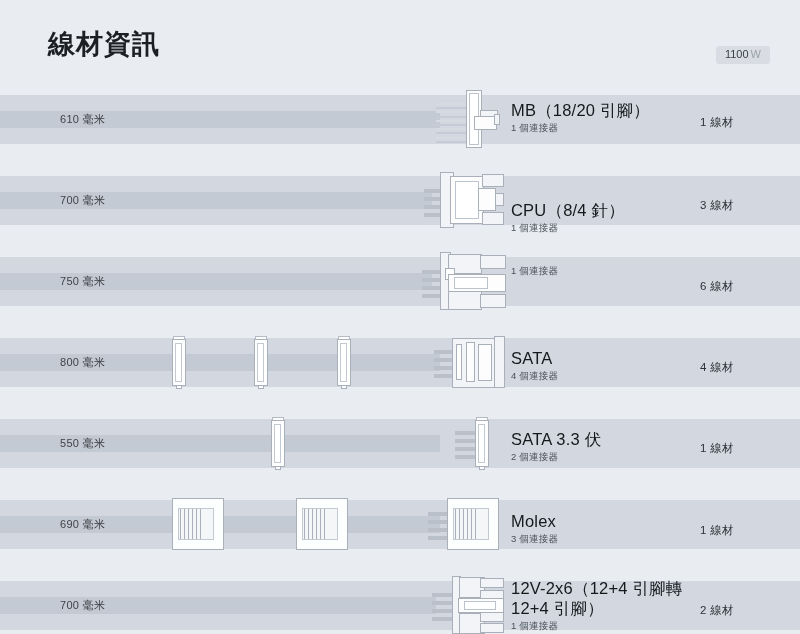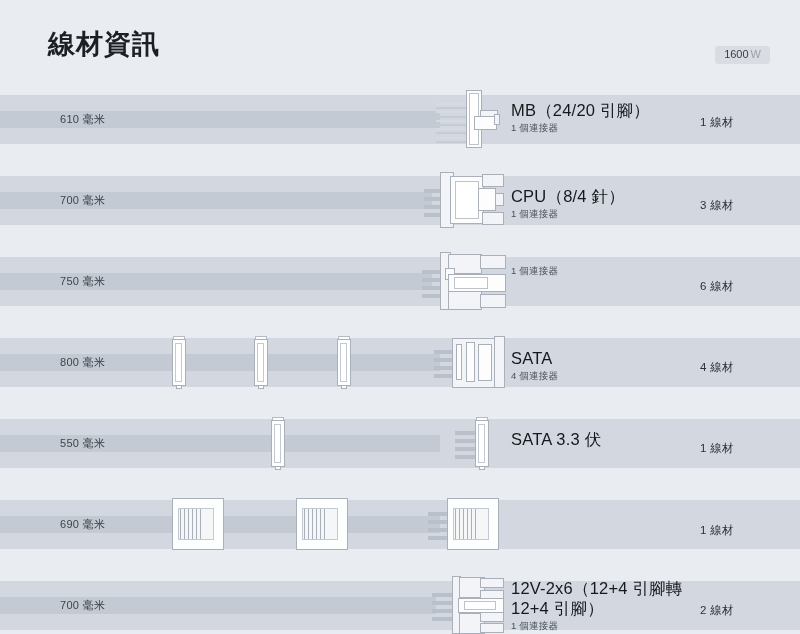--- a/index.html
+++ b/index.html
@@ -119,21 +119,21 @@
   }
 </style>
 </head>
 <body>
 
 <div class="page">
 
   <div class="title">線材資訊</div>
 
   <div class="watt-badge">
-    <span>1600</span><span class="unit">W</span>
+    <span>1100</span><span class="unit">W</span>
   </div>
 
   <div class="rows">
 
     <div class="row">
       <div class="band"></div>
       <div class="len">610 毫米</div>
       <div class="cablebar" style="left:0; width:440px;"></div>
 
       <div class="wires" style="left:436px; top:8px; width:32px;">
@@ -151,21 +151,21 @@
 
       <div class="art" style="left:466px; top:-5px; width:46px; height:60px;">
         <div class="bx" style="left:0; top:0; width:16px; height:58px;"></div>
         <div class="bx nb" style="left:3px; top:3px; width:10px; height:52px; background:#fff;"></div>
         <div class="bx lt" style="left:14px; top:20px; width:18px; height:9px;"></div>
         <div class="bx" style="left:8px; top:26px; width:23px; height:14px;"></div>
         <div class="bx lt" style="left:28px; top:24px; width:6px; height:11px;"></div>
       </div>
 
       <div class="meta" style="top:5px;">
-        <div class="name">MB（24/20 引腳）</div>
+        <div class="name">MB（18/20 引腳）</div>
         <div class="sub">1 個連接器</div>
       </div>
       <div class="count" style="top:20px;">1 線材</div>
     </div>
     <div class="row-gap"></div>
 
     <div class="row">
       <div class="band"></div>
       <div class="len">700 毫米</div>
       <div class="cablebar" style="left:0; width:432px;"></div>
@@ -180,21 +180,21 @@
       <div class="art" style="left:440px; top:-4px; width:70px; height:58px;">
         <div class="bx lt" style="left:0; top:0; width:14px; height:56px;"></div>
         <div class="bx" style="left:10px; top:4px; width:34px; height:48px;"></div>
         <div class="bx nb" style="left:15px; top:9px; width:24px; height:38px; background:#fff;"></div>
         <div class="bx lt" style="left:42px; top:2px; width:22px; height:13px;"></div>
         <div class="bx lt" style="left:42px; top:21px; width:22px; height:13px;"></div>
         <div class="bx lt" style="left:42px; top:40px; width:22px; height:13px;"></div>
         <div class="bx" style="left:38px; top:16px; width:18px; height:23px;"></div>
       </div>
 
-      <div class="meta" style="top:10px;">
+      <div class="meta" style="top:24px;">
         <div class="name">CPU（8/4 針）</div>
         <div class="sub">1 個連接器</div>
       </div>
       <div class="count" style="top:22px;">3 線材</div>
     </div>
     <div class="row-gap"></div>
 
     <div class="row">
       <div class="band"></div>
       <div class="len">750 毫米</div>
@@ -293,20 +293,21 @@
 
       <div class="sata-clip" style="left:474px; top:-2px;">
         <div class="cap"></div>
           <div class="outer"></div>
           <div class="inner"></div>
           <div class="tab"></div>
       </div>
 
       <div class="meta" style="top:10px;">
         <div class="name">SATA 3.3 伏</div>
+        <div class="sub">2 個連接器</div>
       </div>
       <div class="count" style="top:22px;">1 線材</div>
     </div>
     <div class="row-gap"></div>
 
     <div class="row">
       <div class="band"></div>
       <div class="len">690 毫米</div>
       <div class="cablebar" style="left:0; width:440px;"></div>
 
@@ -348,20 +349,24 @@
         <div class="ribs">
             <i style="left:0"></i>
             <i style="left:4px"></i>
             <i style="left:8px"></i>
             <i style="left:12px"></i>
             <i style="left:16px"></i>
             <i style="left:20px"></i>
           </div>
       </div>
 
+      <div class="meta" style="top:11px;">
+        <div class="name">Molex</div>
+        <div class="sub">3 個連接器</div>
+      </div>
       <div class="count" style="top:23px;">1 線材</div>
     </div>
     <div class="row-gap"></div>
 
     <div class="row">
       <div class="band"></div>
       <div class="len">700 毫米</div>
       <div class="cablebar" style="left:0; width:436px;"></div>
 
       <div class="fan" style="left:432px; top:12px; width:26px;">

